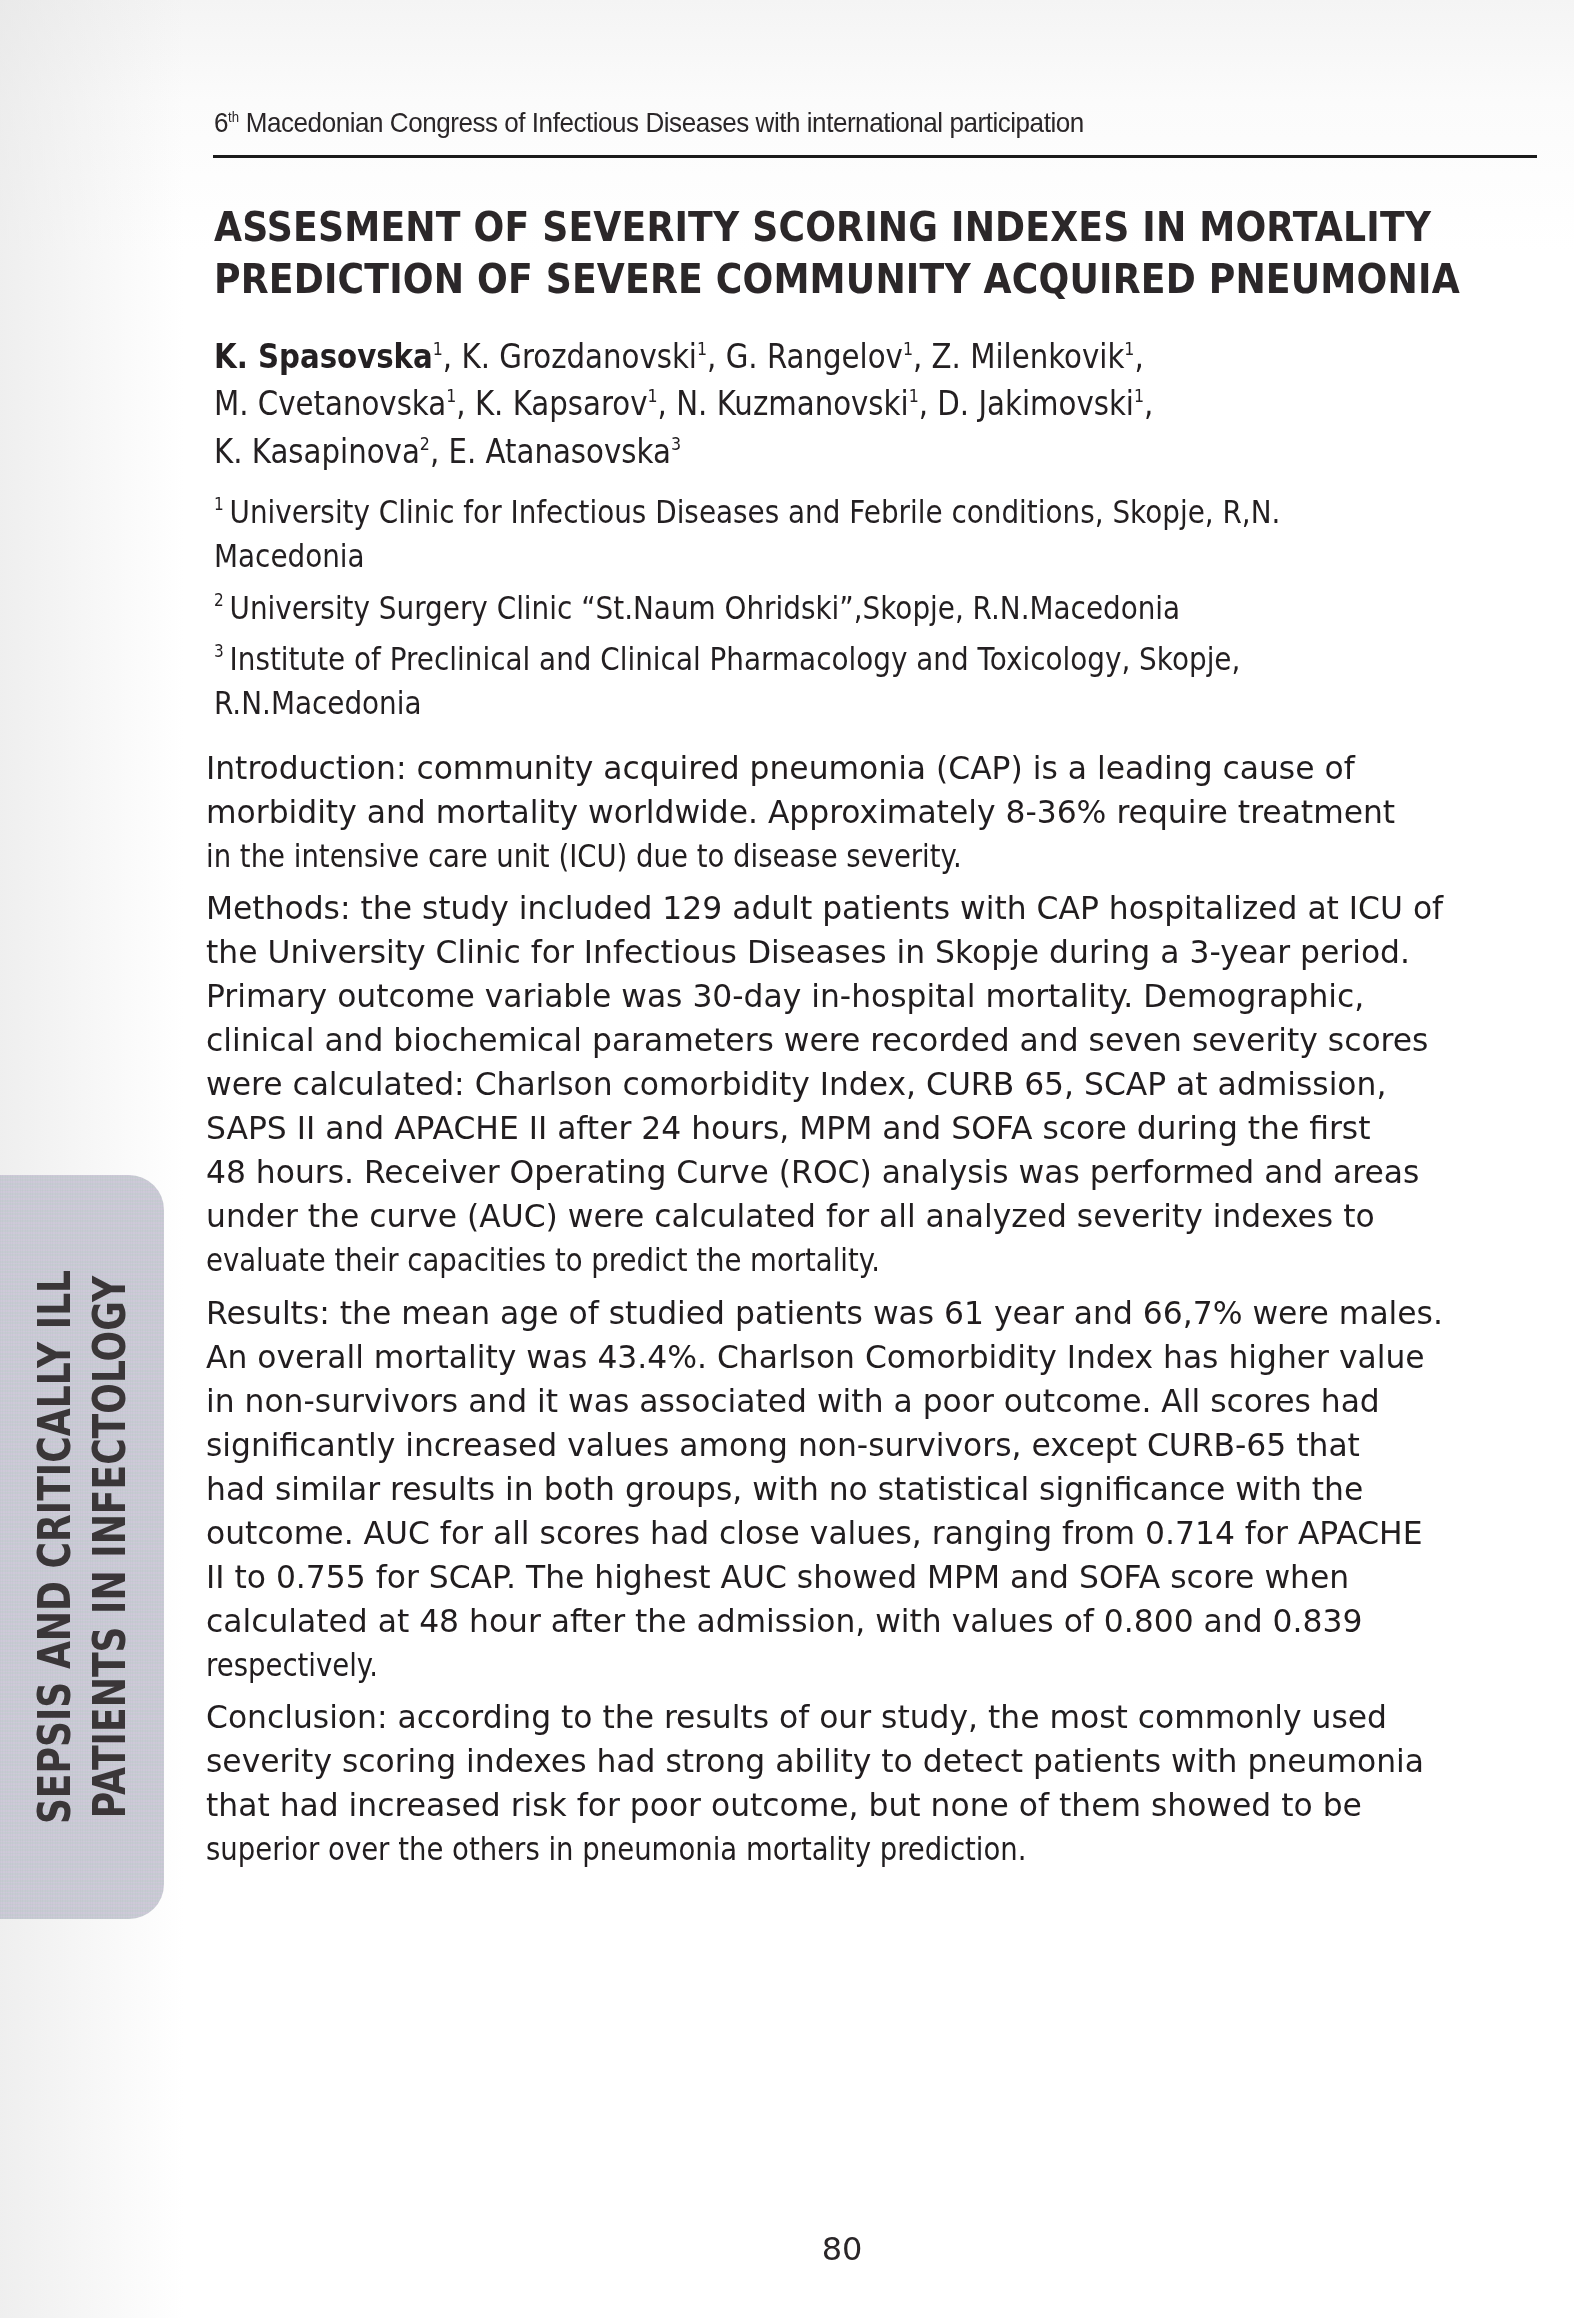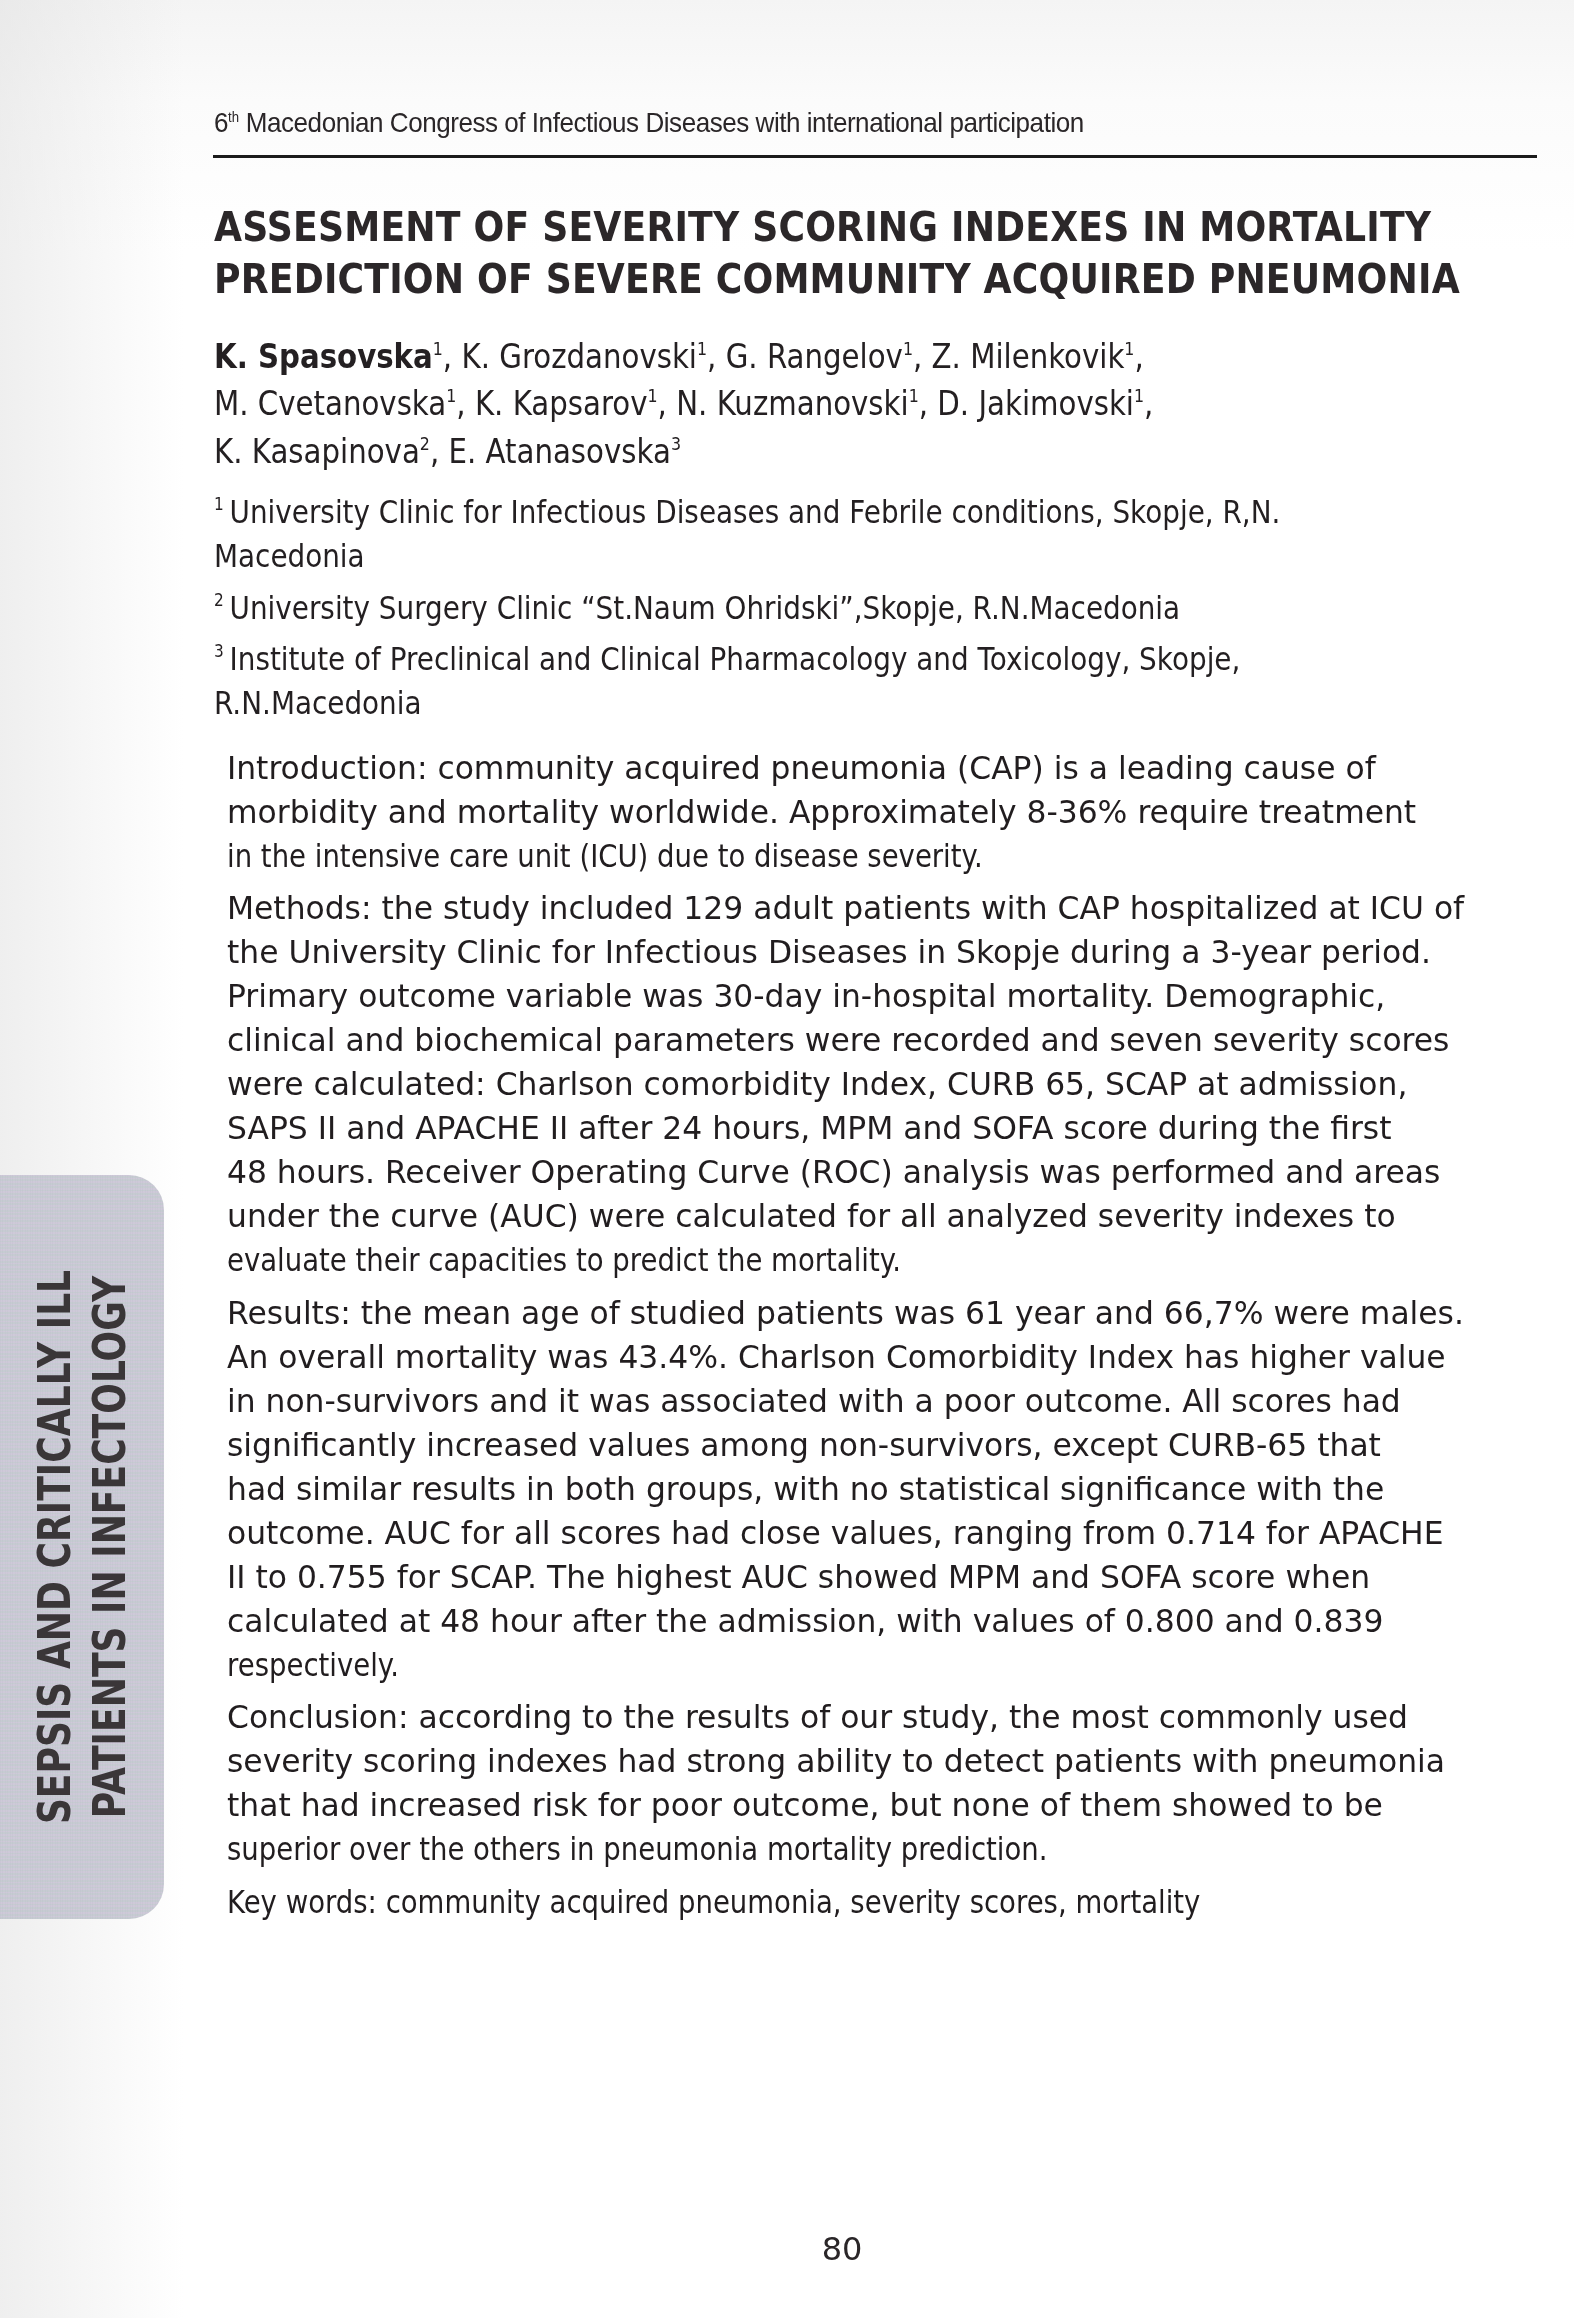--- a/index.html
+++ b/index.html
@@ -100,21 +100,20 @@
     }
     .abstract {
       position: absolute;
       left: 206px;
       top: 746px;
       width: 1323px;
       font-family: "DejaVu Sans", sans-serif;
       font-size: 32px;
       line-height: 44px;
       color: #211d1f;
-      margin-left: 21px;
     }
     .abstract .para {
       display: block;
       margin-bottom: 8.4px;
     }
     .abstract .ln {
       display: block;
       white-space: nowrap;
       transform-origin: left top;
       height: 44px;
@@ -217,23 +216,20 @@
       <span class="ln" style="transform: scaleX(0.98);"><span style="display: inline-block;">II to 0.755 for SCAP. The highest AUC showed MPM and SOFA score when</span></span>
       <span class="ln" style="transform: scaleX(0.98);"><span style="display: inline-block;">calculated at 48 hour after the admission, with values of 0.800 and 0.839</span></span>
       <span class="ln" style="transform: scaleX(0.86);"><span style="display: inline-block;">respectively.</span></span>
     </div>
   <div class="para">
       <span class="ln" style="transform: scaleX(0.98);"><span style="display: inline-block;">Conclusion: according to the results of our study, the most commonly used</span></span>
       <span class="ln" style="transform: scaleX(0.98);"><span style="display: inline-block;">severity scoring indexes had strong ability to detect patients with pneumonia</span></span>
       <span class="ln" style="transform: scaleX(0.98);"><span style="display: inline-block;">that had increased risk for poor outcome, but none of them showed to be</span></span>
       <span class="ln" style="transform: scaleX(0.86);"><span style="display: inline-block;">superior over the others in pneumonia mortality prediction.</span></span>
     </div>
-  <div class="para">
-      <span class="ln" style="transform: scaleX(0.86);"><span style="display: inline-block;">Key words: community acquired pneumonia, severity scores, mortality</span></span>
-    </div>
 </div>
 
 <div class="side-tab">
   <div class="side-tab-text">
     <span>SEPSIS AND CRITICALLY ILL</span>
     <span>PATIENTS IN INFECTOLOGY</span>
   </div>
 </div>
 
 <div class="page-number">80</div>

